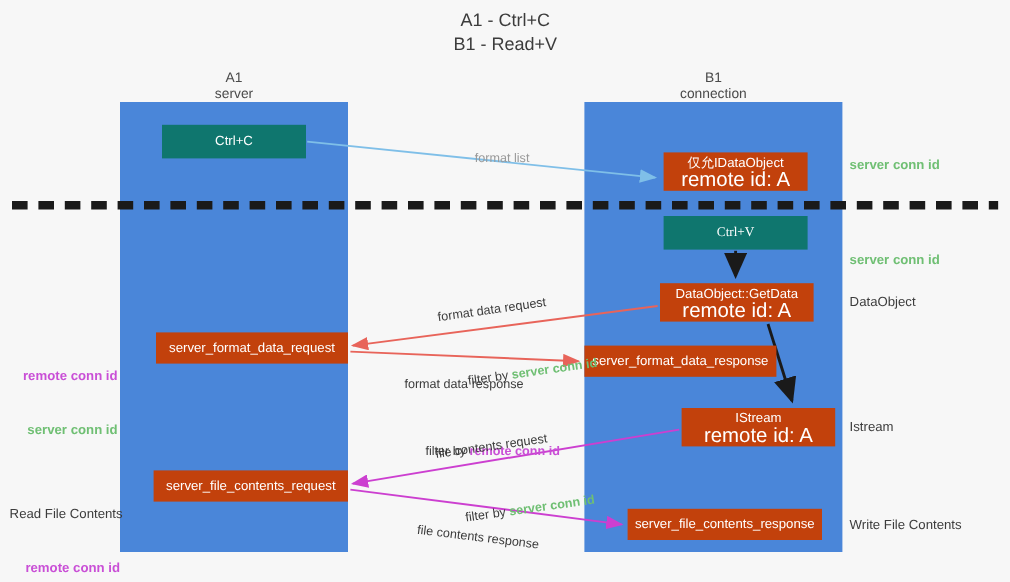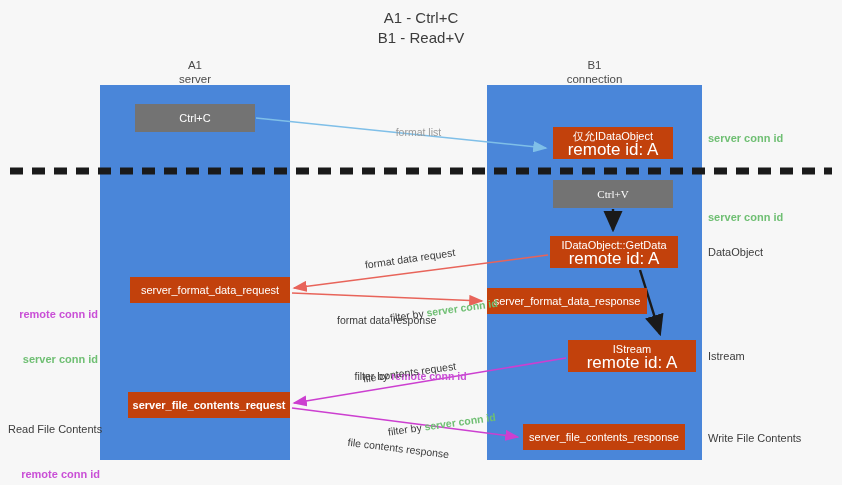--- a/index.html
+++ b/index.html
@@ -50,33 +50,33 @@
   .box {
     box-sizing: border-box;
     display: flex; flex-direction: column;
     align-items: center; justify-content: center;
     color: #ffffff;
     font-size: 11px;
     line-height: 14px;
     text-align: center;
     white-space: pre;
   }
-  .box.green { background: #737373; }
+  .box.green { background: #0f766e; }
   .box.orange { background: #c2410c; }
   .box .l2 { font-size: 17px; }
 
   
   #box-ctrlc   { left: 135px; top: 104px; width: 120px; height: 28px; }
   #box-idata   { left: 553px; top: 127px; width: 120px; height: 32px; }
   #box-ctrlv   { left: 553px; top: 180px; width: 120px; height: 28px; font-family: Liberation Serif, serif; }
   #box-getdata { left: 550px; top: 236px; width: 128px; height: 32px; }
   #box-sfdreq  { left: 130px; top: 277px; width: 160px; height: 26px; }
   #box-sfdres  { left: 487px; top: 288px; width: 160px; height: 26px; }
   #box-istream { left: 568px; top: 340px; width: 128px; height: 32px; }
-  #box-sfcreq  { left: 128px; top: 392px; width: 162px; height: 26px; font-weight: bold; }
+  #box-sfcreq  { left: 128px; top: 392px; width: 162px; height: 26px; }
   #box-sfcres  { left: 523px; top: 424px; width: 162px; height: 26px; }
 
   
   .side-label {
     font-size: 11px; line-height: 15px;
     white-space: pre;
   }
   .green-txt  { color: #6fbf73; font-weight: bold; }
   .purple-txt { color: #c94fd6; font-weight: bold; }
   .dark-txt   { color: #3c3c3c; }
@@ -192,21 +192,21 @@
   <div class="abs box orange" id="box-idata">
     <div>仅允IDataObject</div>
     <div class="l2">remote id: A</div>
   </div>
 
   <div class="abs box green" id="box-ctrlv">
     <div>Ctrl+V</div>
   </div>
 
   <div class="abs box orange" id="box-getdata">
-    <div>IDataObject::GetData</div>
+    <div>DataObject::GetData</div>
     <div class="l2">remote id: A</div>
   </div>
 
   <div class="abs box orange" id="box-sfdreq">
     <div>server_format_data_request</div>
   </div>
 
   <div class="abs box orange" id="box-sfdres">
     <div>server_format_data_response</div>
   </div>

